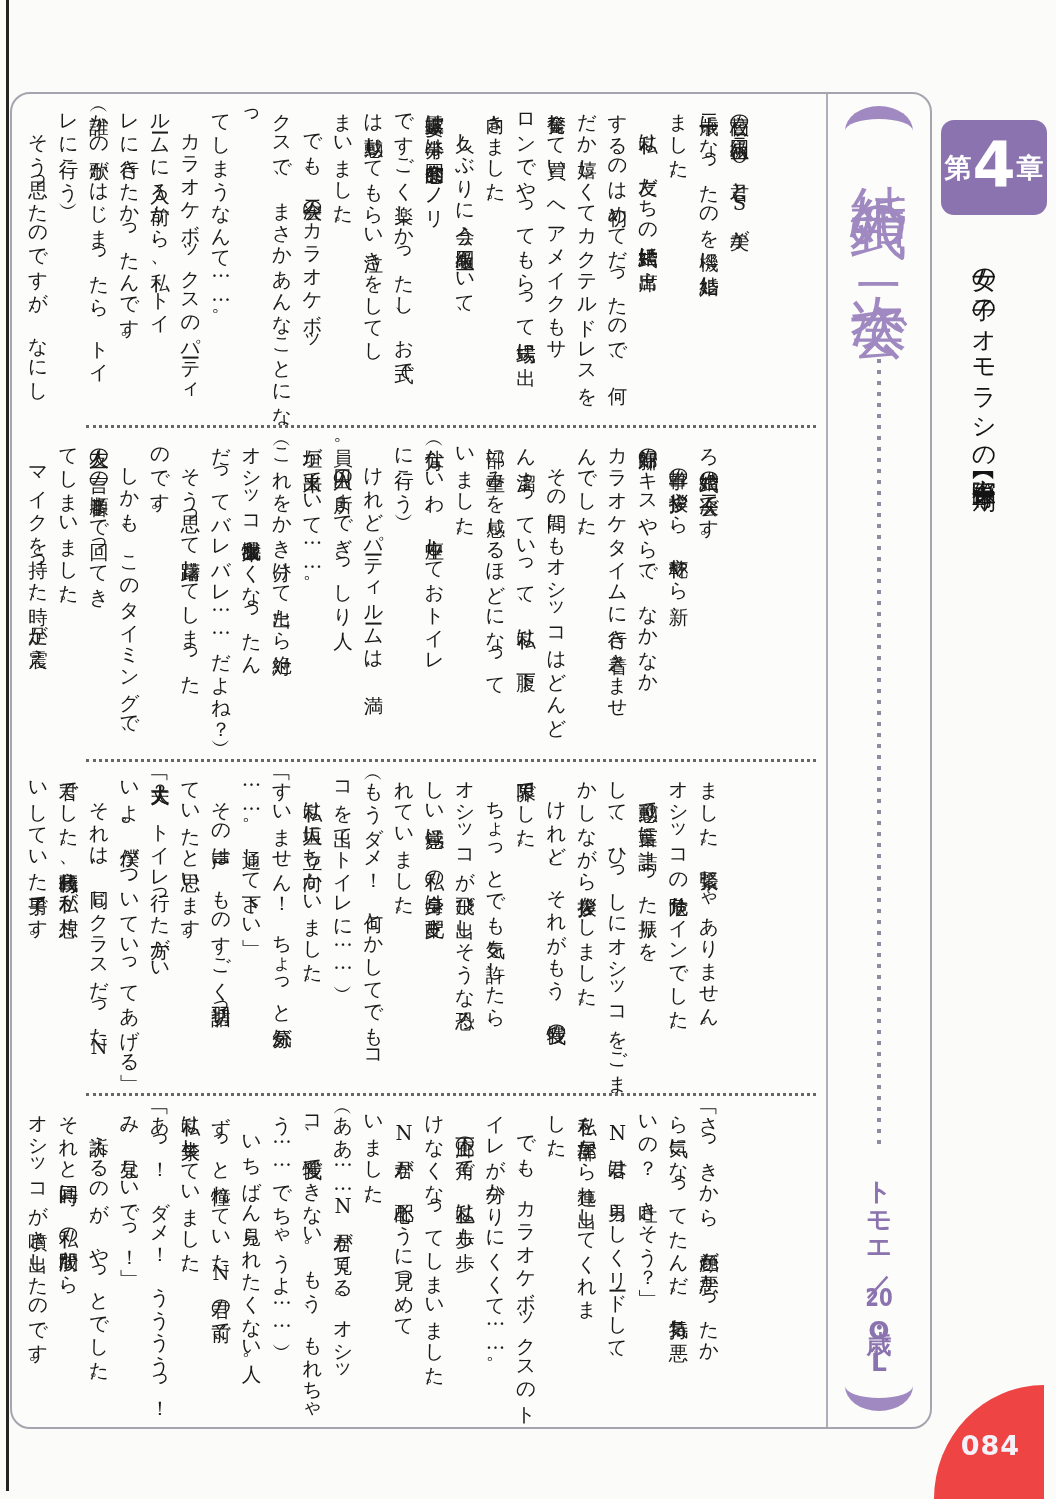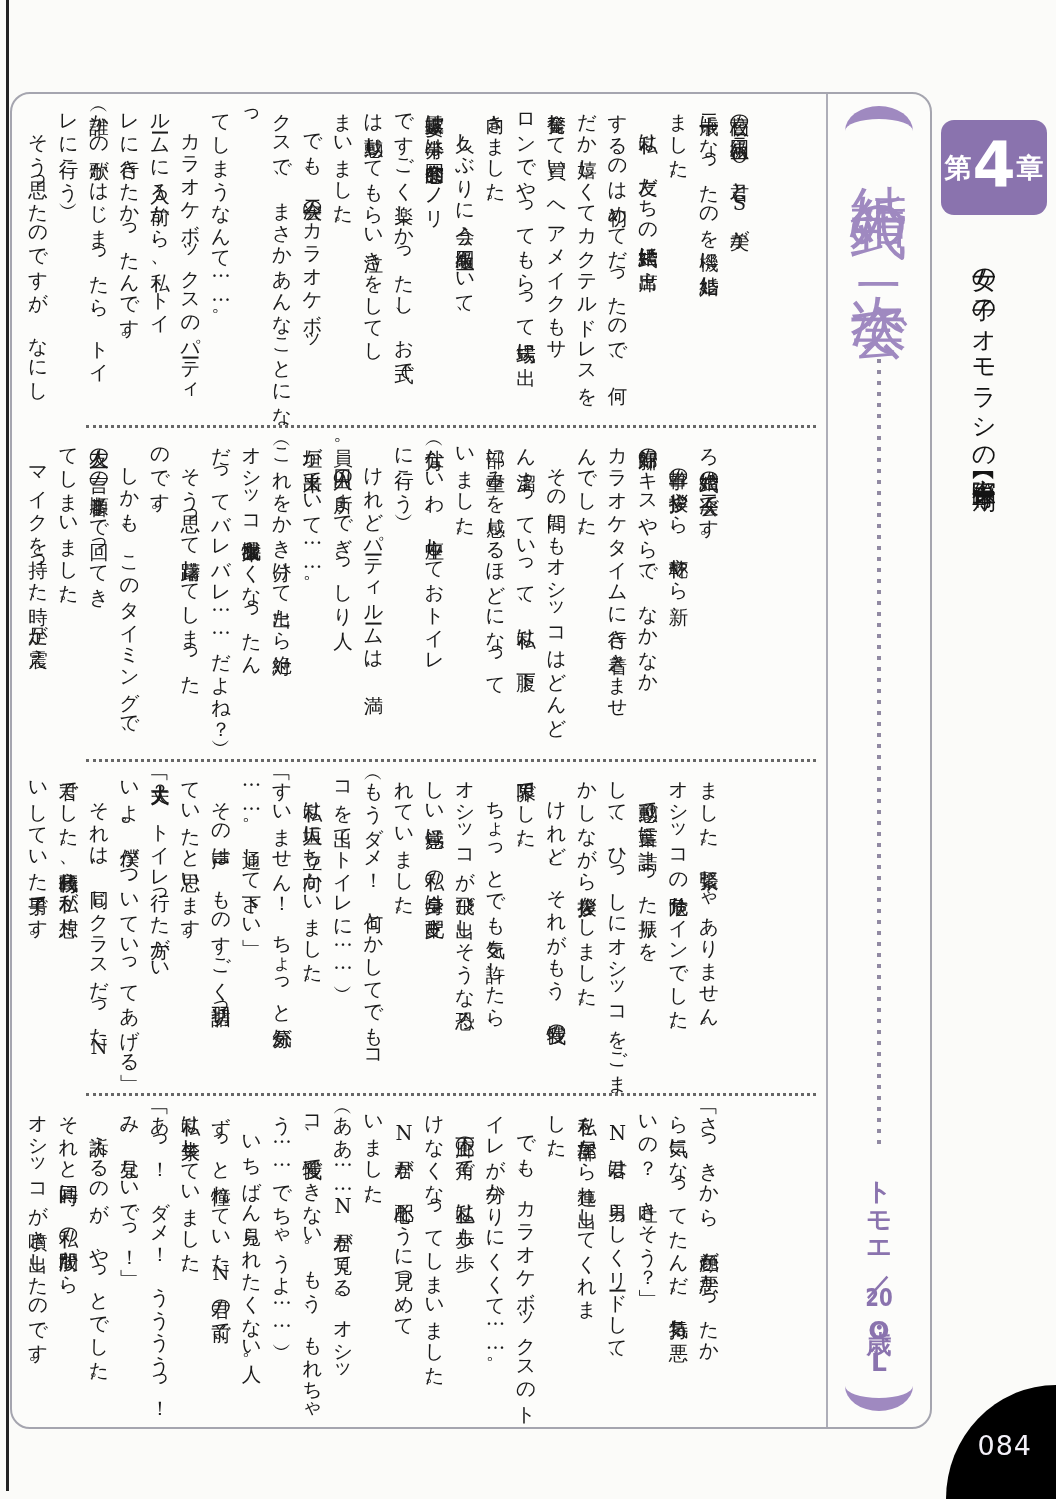--- a/index.html
+++ b/index.html
@@ -39,22 +39,22 @@
   .tcy{text-combine-upright:all;}
 
   
   .bands{position:absolute;left:2px;top:0;bottom:0;right:106px;display:flex;flex-direction:column;}
   .band{flex:1 1 0;padding:6px 10px 2px 8px;box-sizing:border-box;overflow:hidden;position:relative;}
   .separator{flex:0 0 auto;height:0;border-top:3px dotted #676767;margin:0 8px 0 72px;}
   .vtext{writing-mode:vertical-rl;text-orientation:upright;height:100%;margin:0;
         white-space:pre-line;font-size:19.5px;line-height:30.5px;letter-spacing:0.5px;color:#1b1b1b;}
 
   
-  .page-number-disc{position:absolute;right:0;bottom:0;width:110px;height:114px;
-        background:#000000;border-top-left-radius:100%;}
+  .page-number-disc{position:absolute;right:12px;bottom:0;width:110px;height:114px;
+        background:#ef4444;border-top-left-radius:100%;font-weight:bold;}
   .page-number{position:absolute;right:24px;bottom:38px;color:#f4f1f9;font-size:27px;
         font-family:"DejaVu Sans","Liberation Sans",sans-serif;letter-spacing:1px;}
 </style>
 </head>
 <body>
 
 <div class="page">
 
   <div class="spine-line"></div>
 

